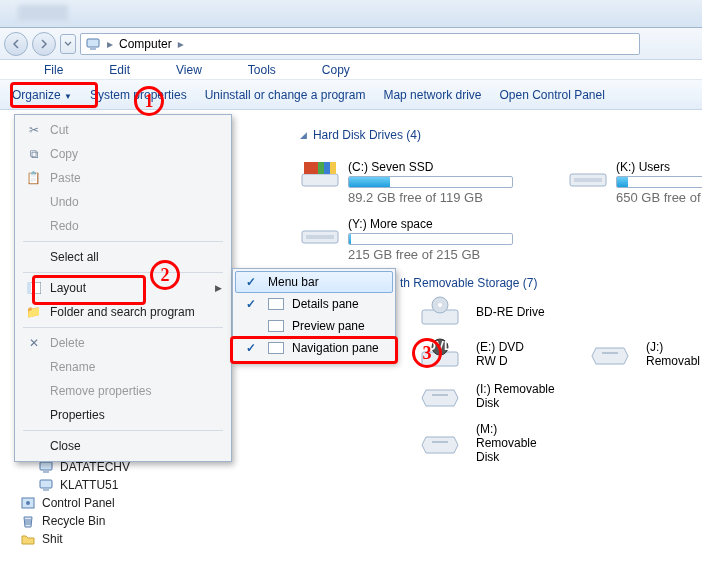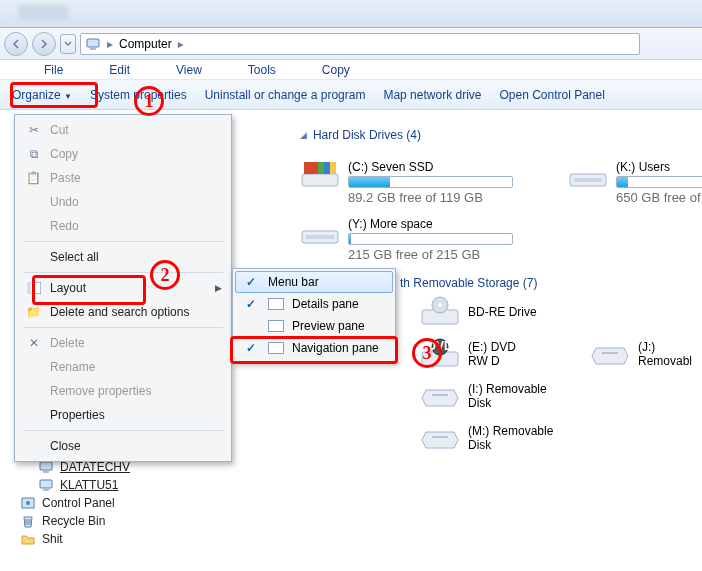--- a/index.html
+++ b/index.html
@@ -22,38 +22,38 @@
 .menubar span { color:#15428b; cursor:default;margin-left:32px; }
 
 
 .toolbar { height:30px; background:linear-gradient(#f6fafe,#e4eef9); display:flex; align-items:center; gap:18px; padding-left:12px; border-bottom:1px solid #c9d6e6; position:relative;}
 .toolbar .item { color:#15428b; }
 .organize-hl { position:absolute; left:10px; top:2px; width:88px; height:26px; border:3px solid #ff0000; border-radius:4px; pointer-events:none; }
 
 
 .tree { position:absolute; left:0; top:440px; width:190px; padding-left:20px; color:#222; }
 .tree .node { display:flex; align-items:center; gap:6px; height:18px; }
-.tree .sub { padding-left:18px;text-decoration:underline; }
+.tree .sub { padding-left:18px; }
 .ticon { width:16px; height:16px; display:inline-flex; justify-content:center; align-items:center; }
 
 
 .content { position:absolute; left:300px; top:128px; right:0; }
 .section-head { display:flex; align-items:center; gap:6px; color:#15428b; margin-bottom:6px; }
 .tri { color:#5a7fae; font-size:9px; }
 .drives { display:flex; flex-wrap:wrap; gap:10px 18px; margin-bottom:14px;margin-top:16px; }
 .drive { display:flex; gap:8px; align-items:flex-start; width:250px; }
 .drive .dicon { width:40px; height:32px; }
 .drive .dtext { padding-top:2px; }
 .drive .label { color:#000; }
 .drive .bar { width:165px; height:12px; border:1px solid #9fb4cc; border-radius:2px; margin-top:2px; position:relative; background:#fff; overflow:hidden;}
 .drive .fill { position:absolute; left:0; top:0; bottom:0; background:linear-gradient(#6ecff6,#1f9fde); }
 .drive .sub { color:#6d6d6d; font-size:13px; margin-top:2px; }
 
 .remov { display:flex; flex-wrap:wrap; gap:10px 40px; }
-.rem { display:flex; gap:8px; align-items:center; width:250px; }
+.rem { display:flex; gap:16px; align-items:center; width:250px; }
 .rem .ricon { width:40px; height:32px;margin-left:20px; }
 
 
 .ctx1 { position:absolute; left:14px; top:114px; width:218px; background:#f3f5f7; border:1px solid #9fb4cc; box-shadow:2px 3px 6px rgba(0,0,0,0.3); padding:3px 2px; z-index:50; }
 .ctx1 .row { height:24px; display:flex; align-items:center; gap:8px; padding:0 8px; color:#222; border:1px solid transparent; border-radius:2px; position:relative;}
 .ctx1 .row.dis { color:#9a9a9a; }
 .ctx1 .sep { height:1px; background:#d4dbe5; margin:3px 6px; }
 .ctx1 .arrow { position:absolute; right:6px; color:#555; font-size:9px; }
 .ctx1 .mico { width:16px; height:16px; display:inline-flex; align-items:center; justify-content:center; color:#6b7e96; }
 .layout-hl { position:absolute; left:14px; top:-2px; width:114px; height:30px; border:3px solid #ff0000; border-radius:4px; pointer-events:none; z-index:60;}
@@ -272,21 +272,21 @@
           <rect x="0" y="0" width="14" height="12" fill="#fff" stroke="#6b7e96"></rect>
           <rect x="0" y="0" width="4" height="12" fill="#cfe0f1"></rect>
         </svg>
     </span>
     <span>Layout</span>
     <span class="arrow">▶</span>
     <div class="layout-hl"></div>
   </div>
   <div class="row">
       <span class="mico">📁</span>
-      <span>Delete and search options</span>
+      <span>Folder and search program</span>
     </div>
   <div class="sep"></div>
   <div class="row dis">
       <span class="mico">✕</span>
       <span>Delete</span>
     </div>
   <div class="row dis">
       <span class="mico"></span>
       <span>Rename</span>
     </div>

